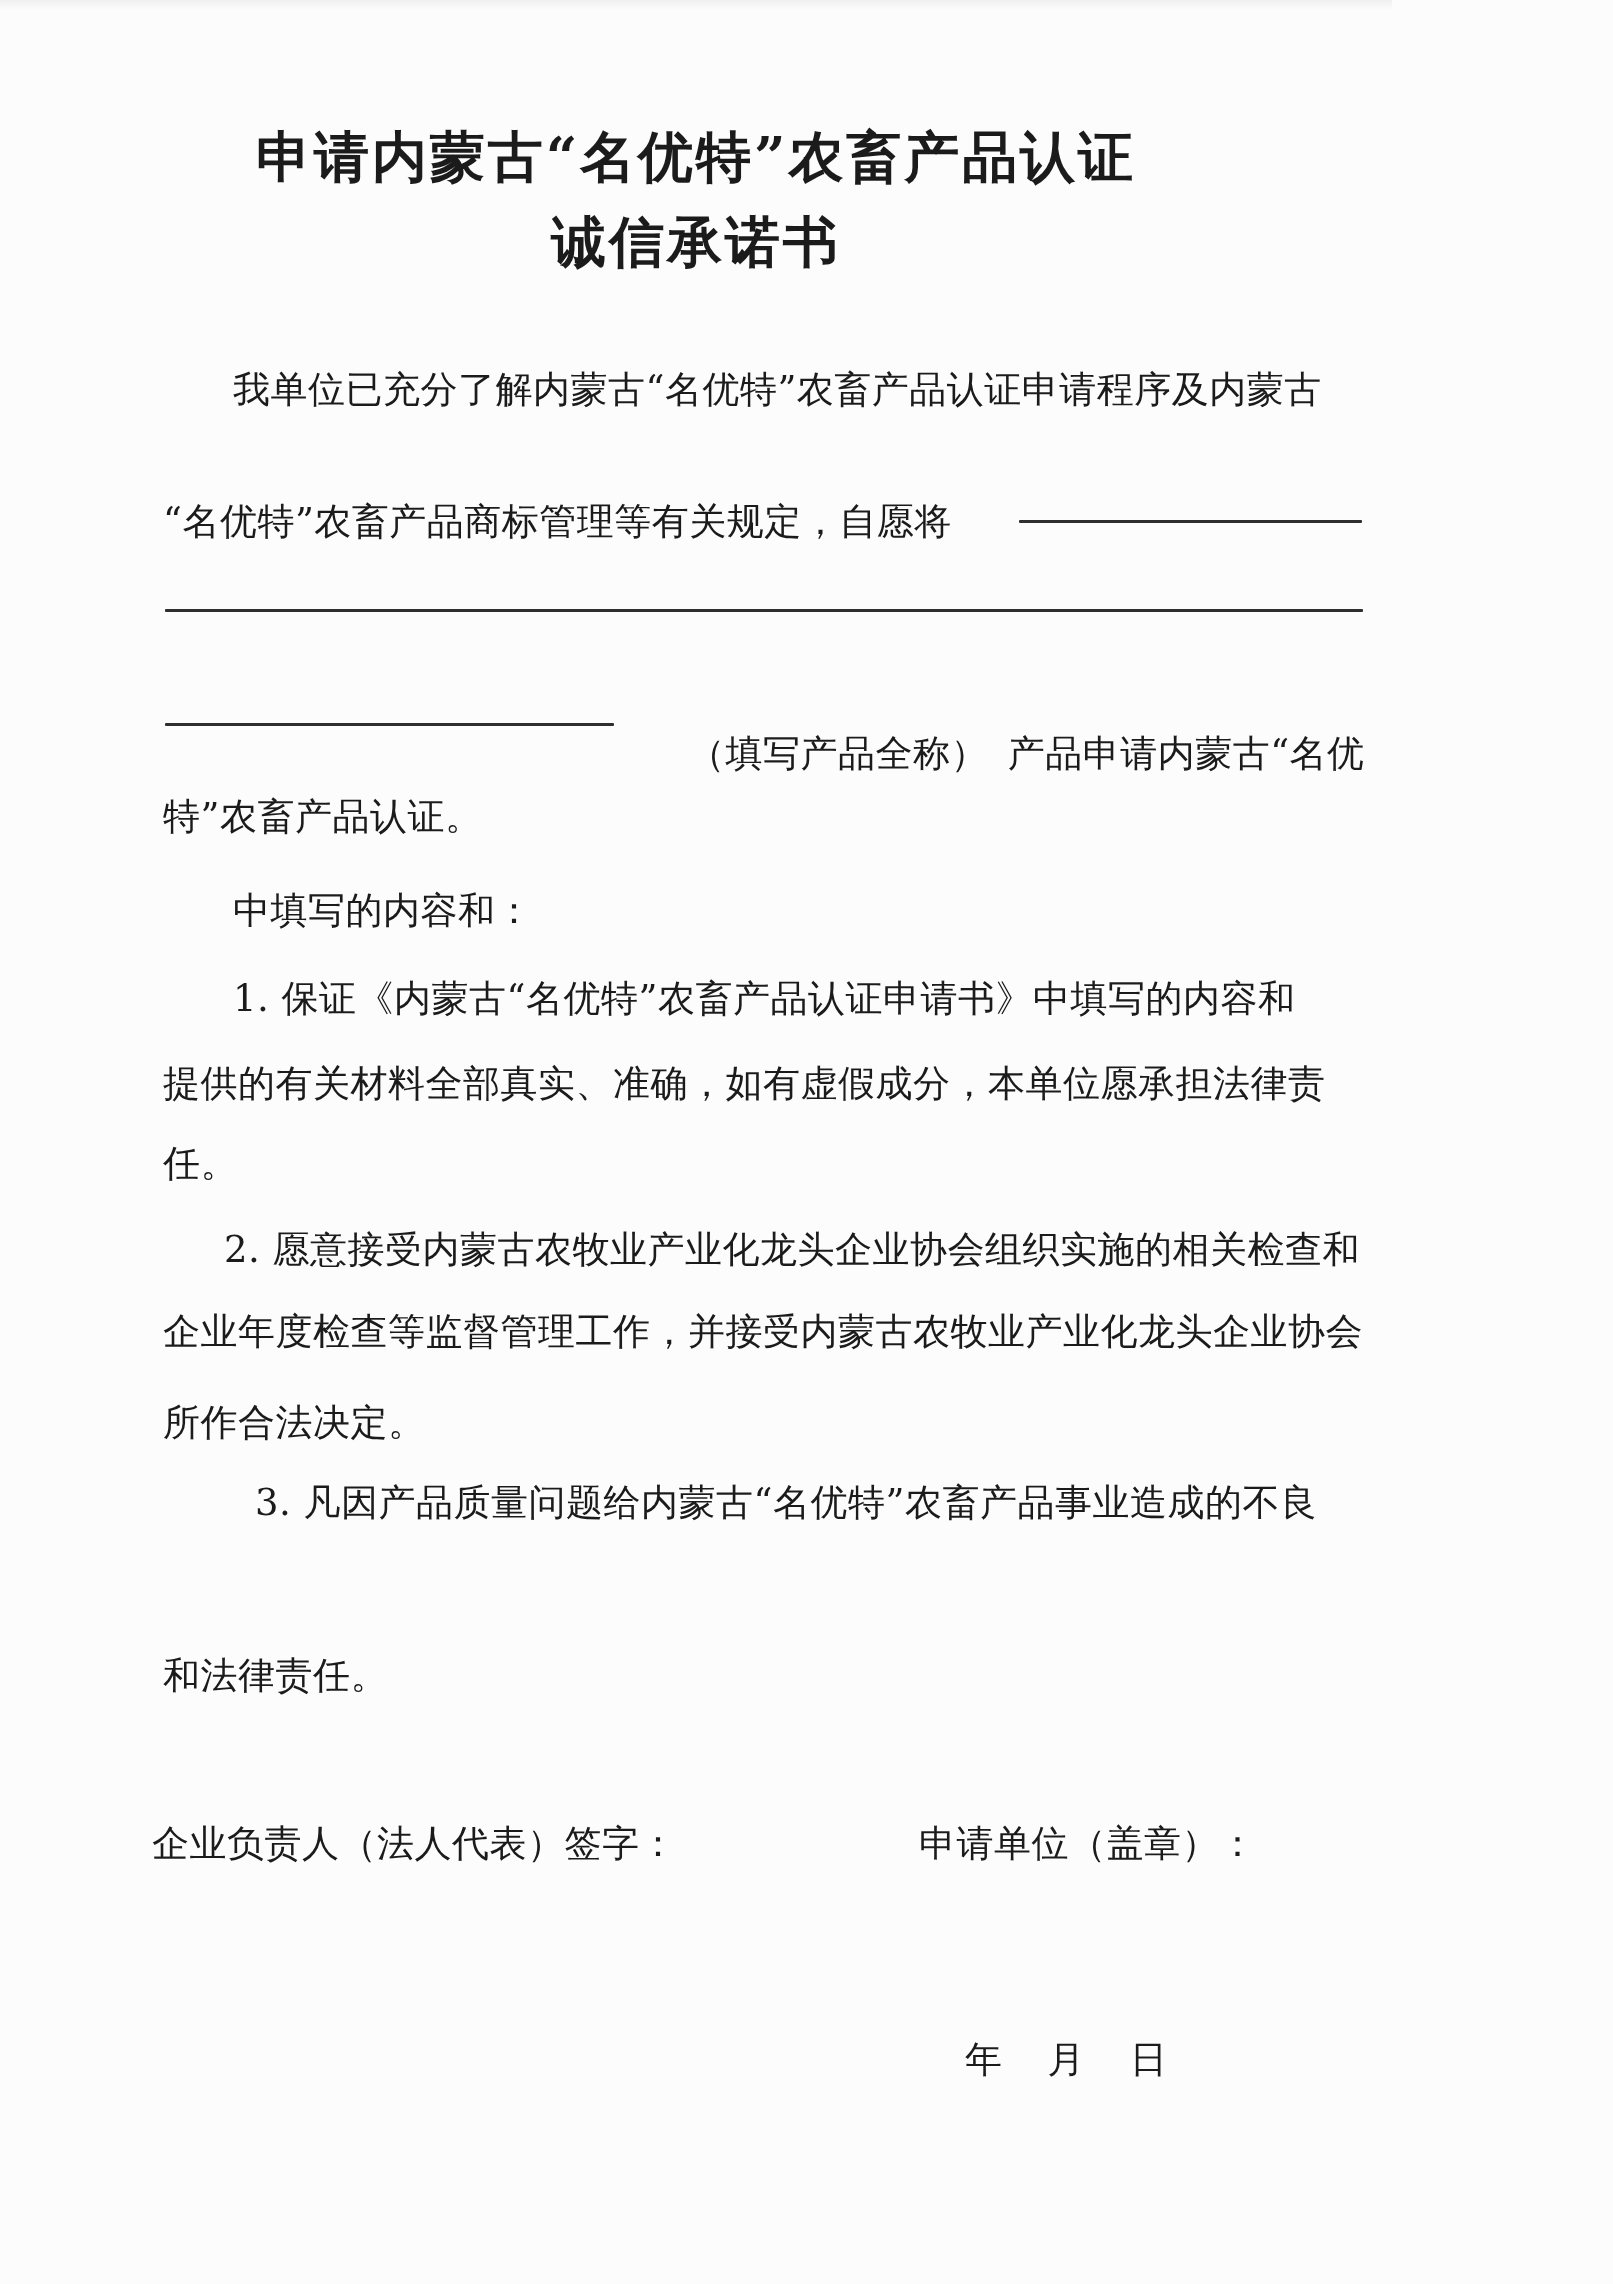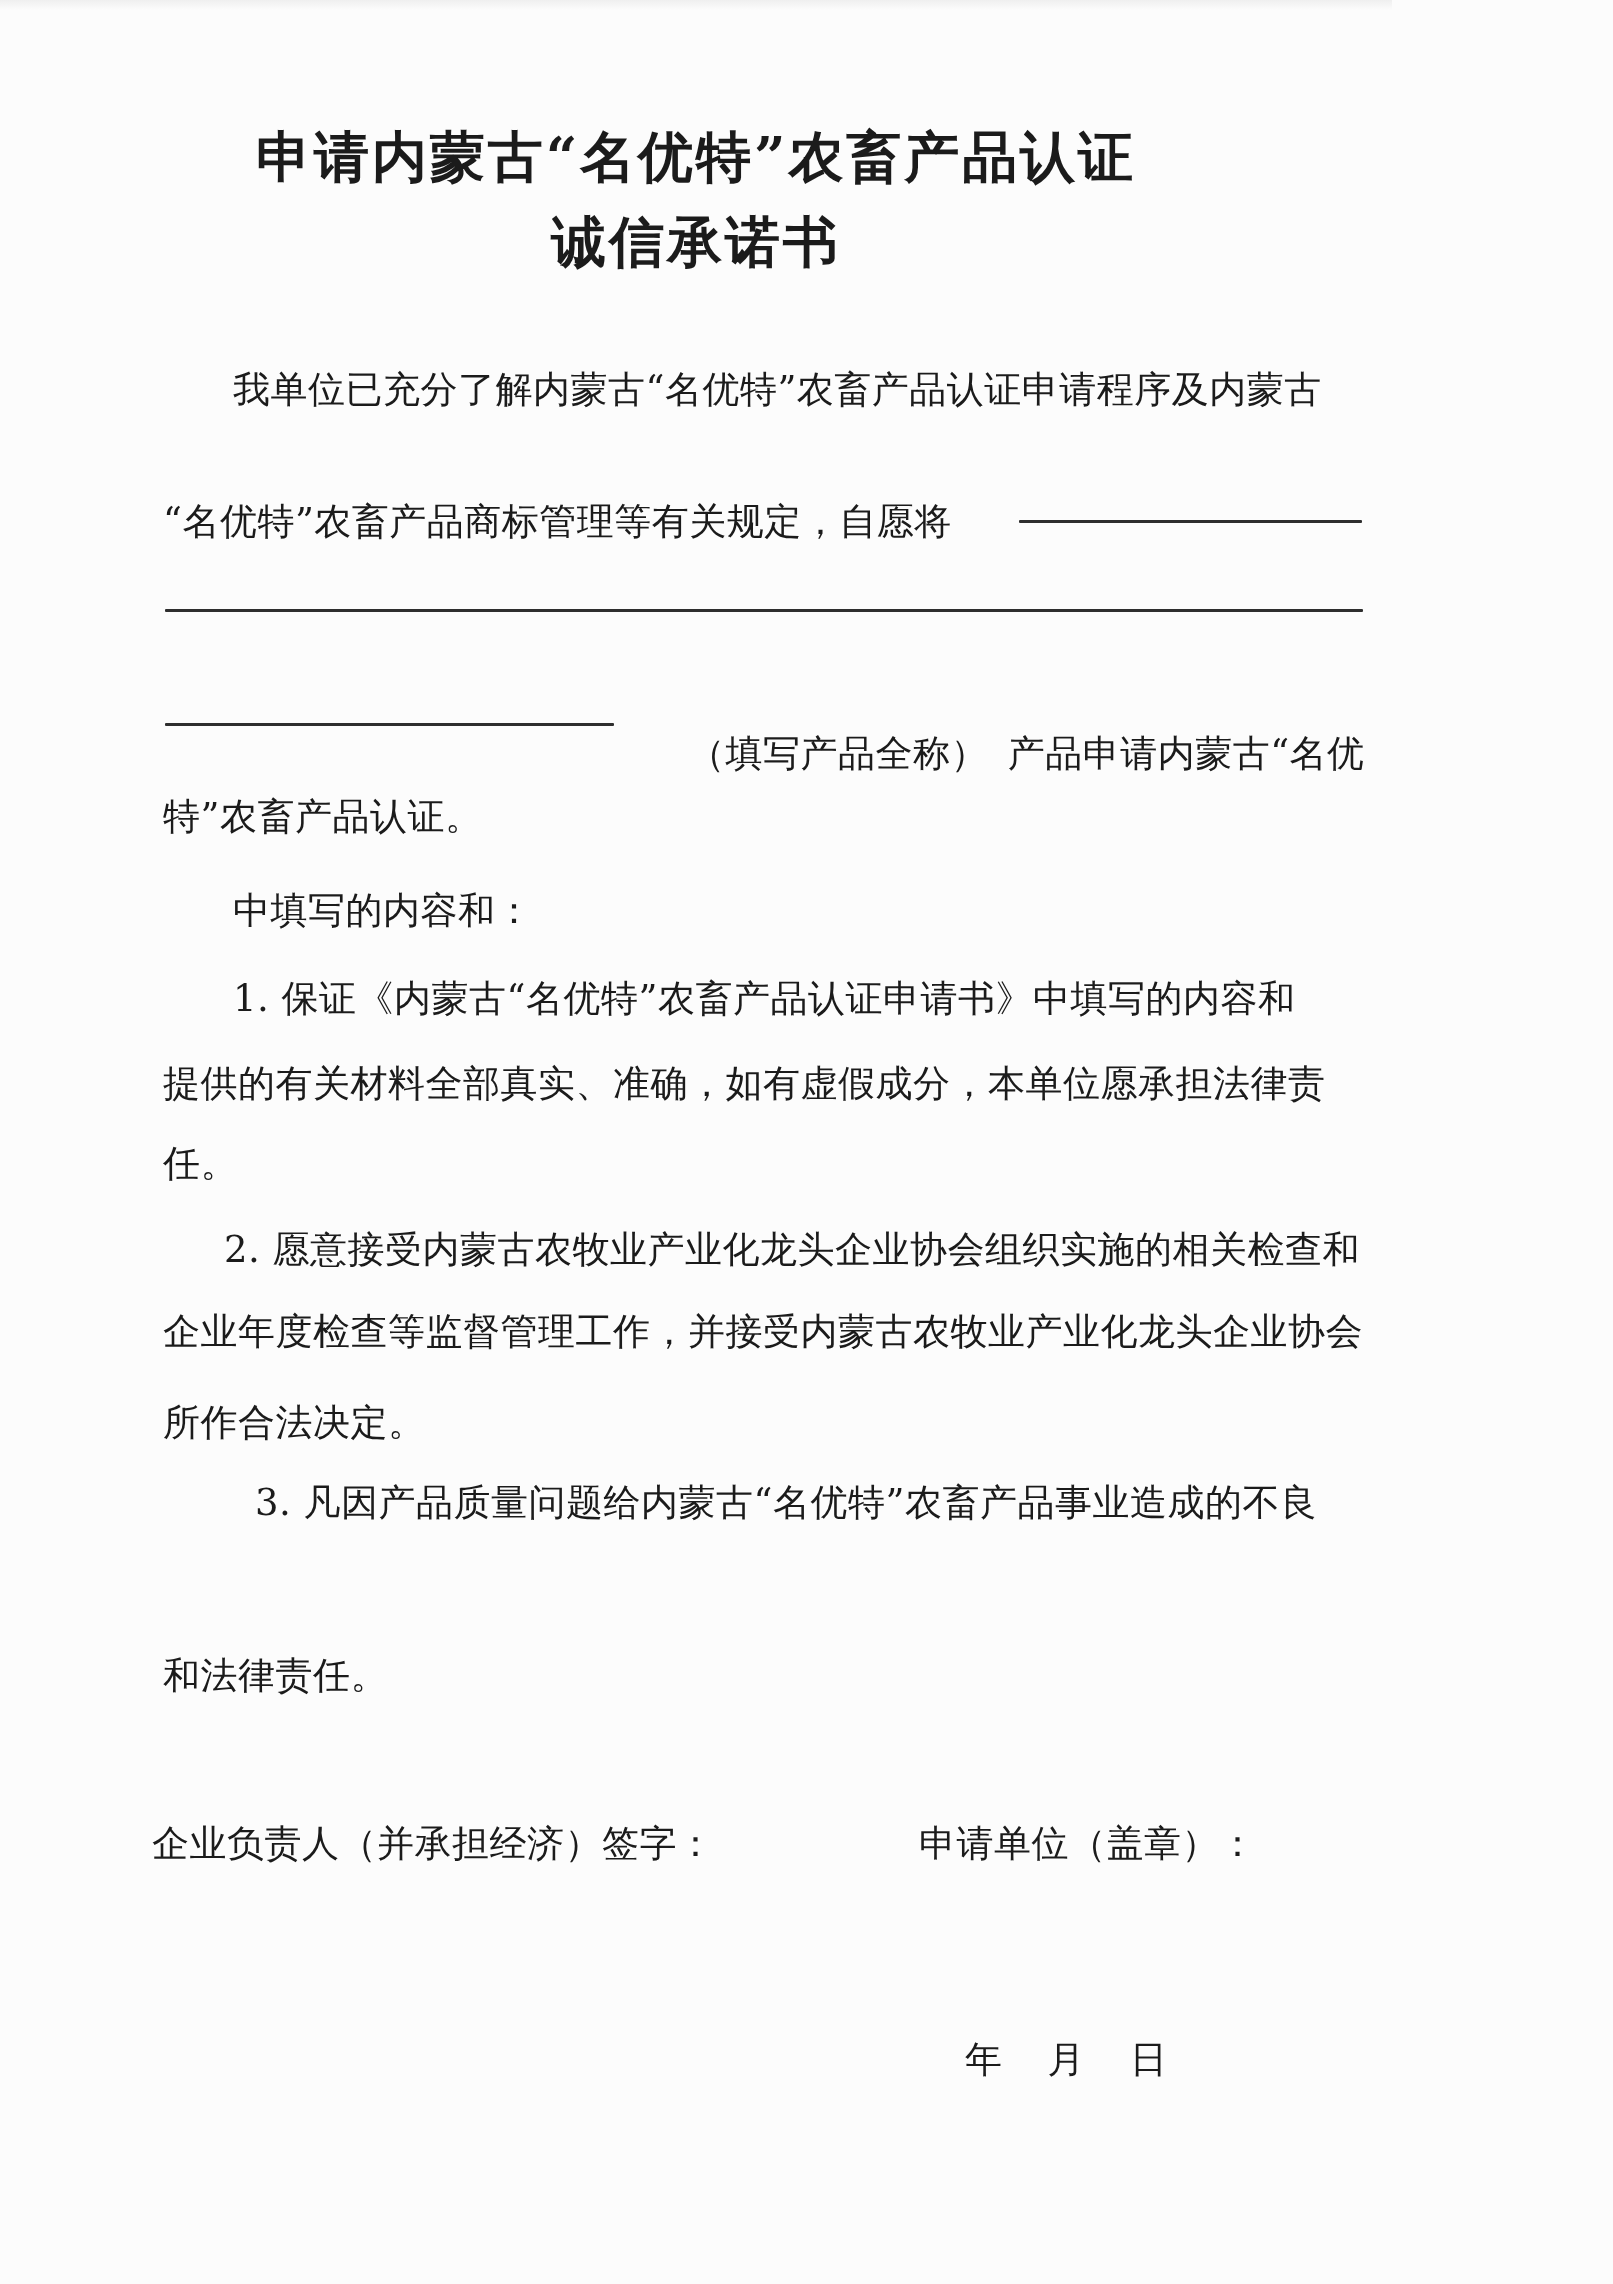--- a/index.html
+++ b/index.html
@@ -78,20 +78,20 @@
   <div class="ln" style="top:1061px;left:163px;">提供的有关材料全部真实、准确，如有虚假成分，本单位愿承担法律责</div>
   <div class="ln" style="top:1141px;left:163px;">任。</div>
 
   <div class="ln" style="top:1227px;left:224px;">2. 愿意接受内蒙古农牧业产业化龙头企业协会组织实施的相关检查和</div>
   <div class="ln" style="top:1309px;left:163px;">企业年度检查等监督管理工作，并接受内蒙古农牧业产业化龙头企业协会</div>
   <div class="ln" style="top:1400px;left:163px;">所作合法决定。</div>
 
   <div class="ln" style="top:1480px;left:255px;">3. 凡因产品质量问题给内蒙古“名优特”农畜产品事业造成的不良</div>
   <div class="ln" style="top:1653px;left:163px;">和法律责任。</div>
 
-  <div class="ln" style="top:1821px;left:152px;">企业负责人（并承担经济）签字：</div>
+  <div class="ln" style="top:1821px;left:152px;">企业负责人（法人代表）签字：</div>
   <div class="ln" style="top:1821px;left:919px;">申请单位（盖章）：</div>
 
   <div class="ln" style="top:1992px;left:916px;">
     <span>年</span><span class="date-gap">月</span><span class="date-gap">日</span>
   </div>
 </div>
 
 
 </body></html>

